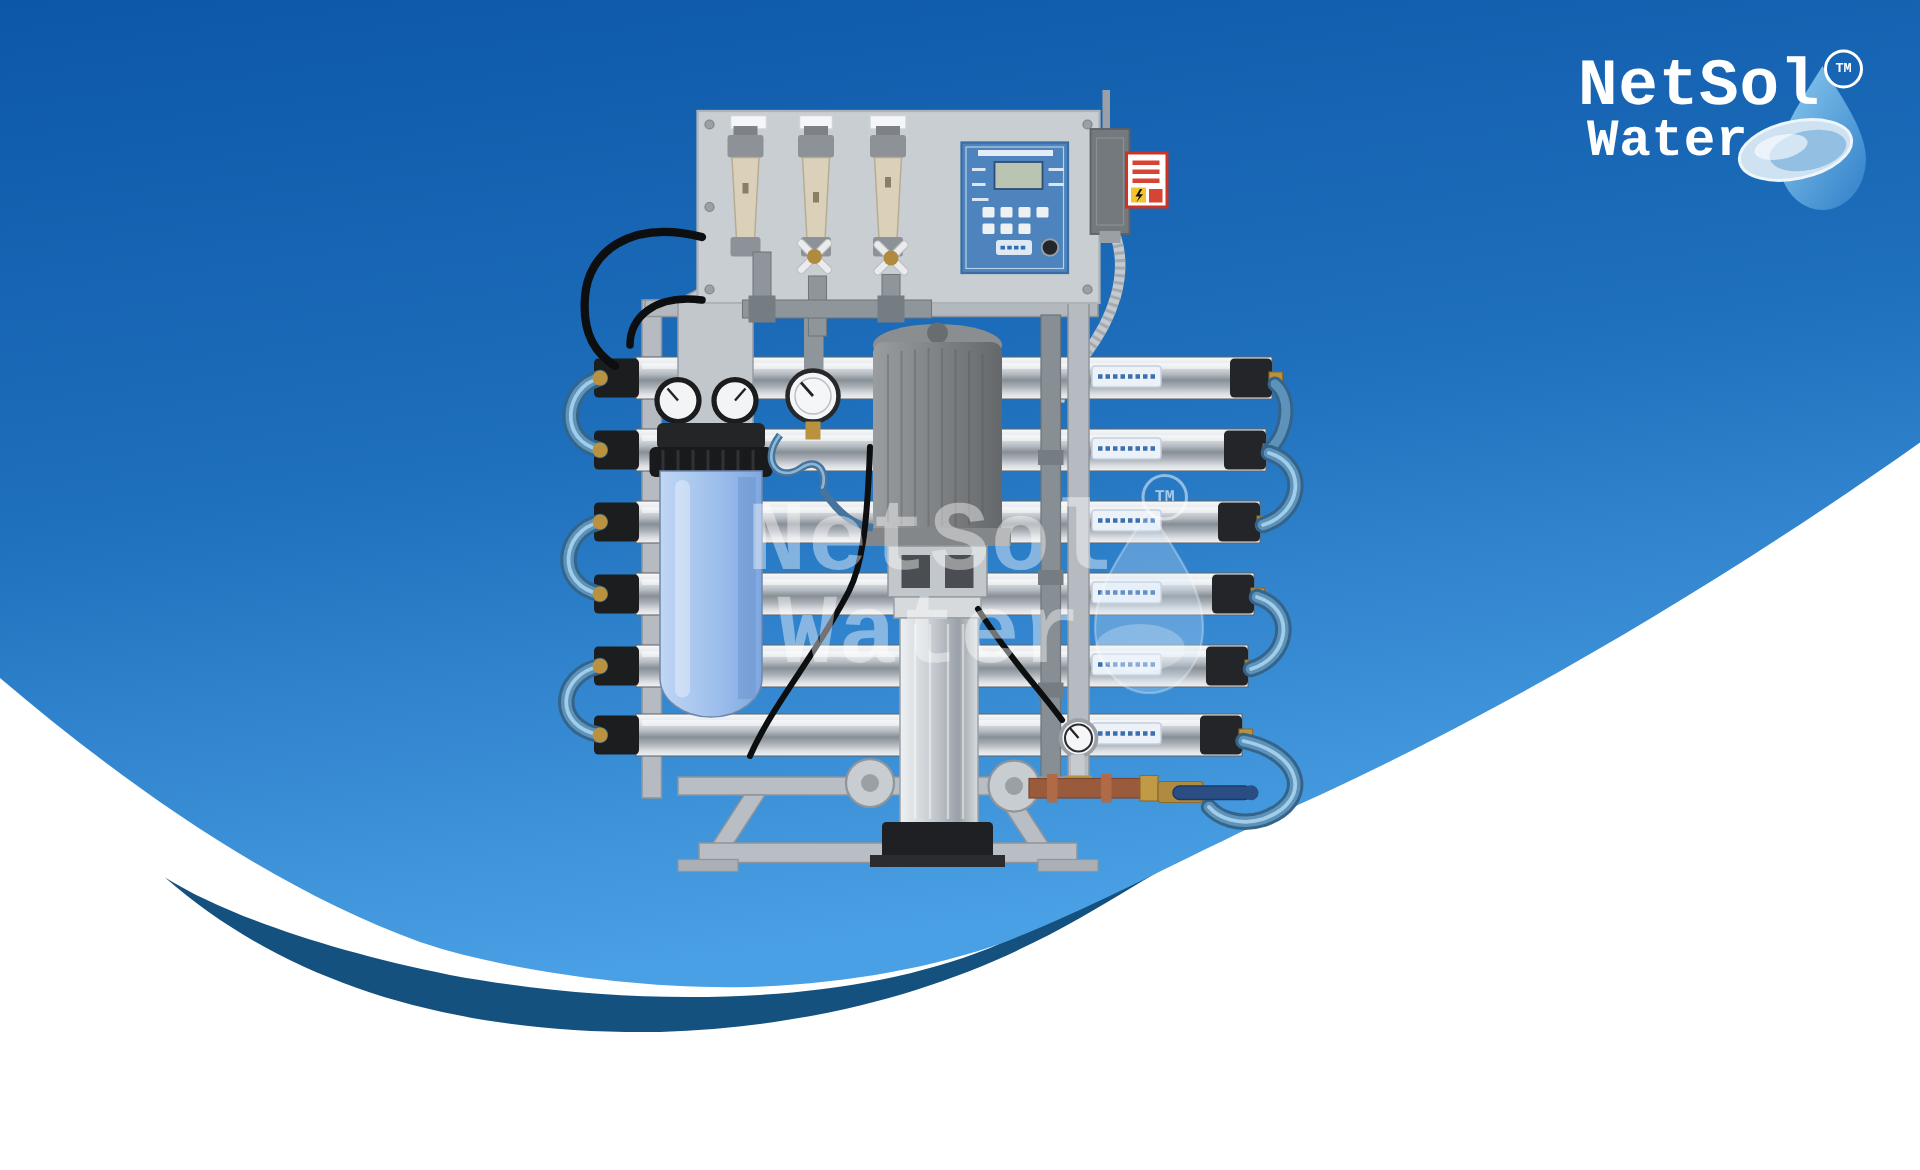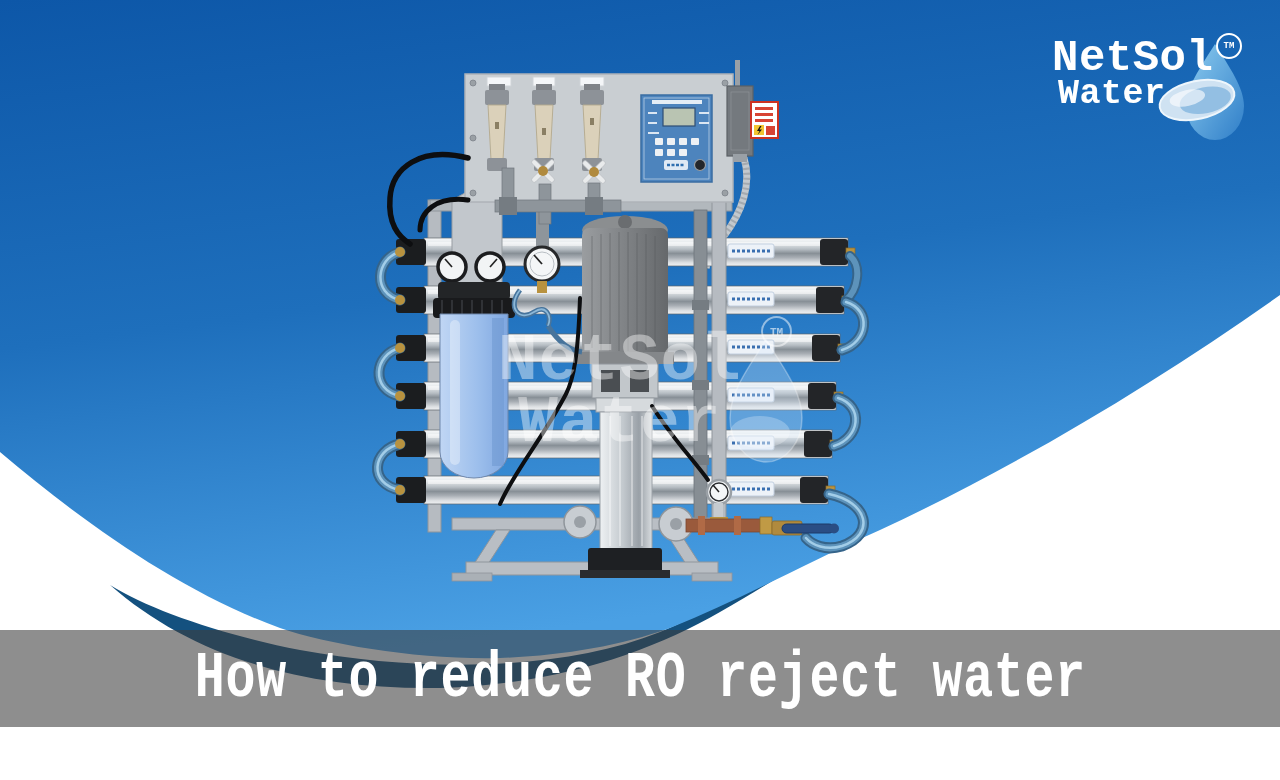--- a/index.html
+++ b/index.html
@@ -375,17 +375,14 @@
 <div class="logo-line1">NetSol</div>
 <div class="logo-line2">Water</div>
 <div class="logo-tm">TM</div>
 
 <div class="wm">
   <div>NetSol</div>
   <div>Water</div>
 </div>
 <div class="wm-tm">TM</div>
 
-<div class="banner">
-  <h1>How to reduce RO reject water</h1>
+
 </div>
 
-</div>
-
 </body></html>

